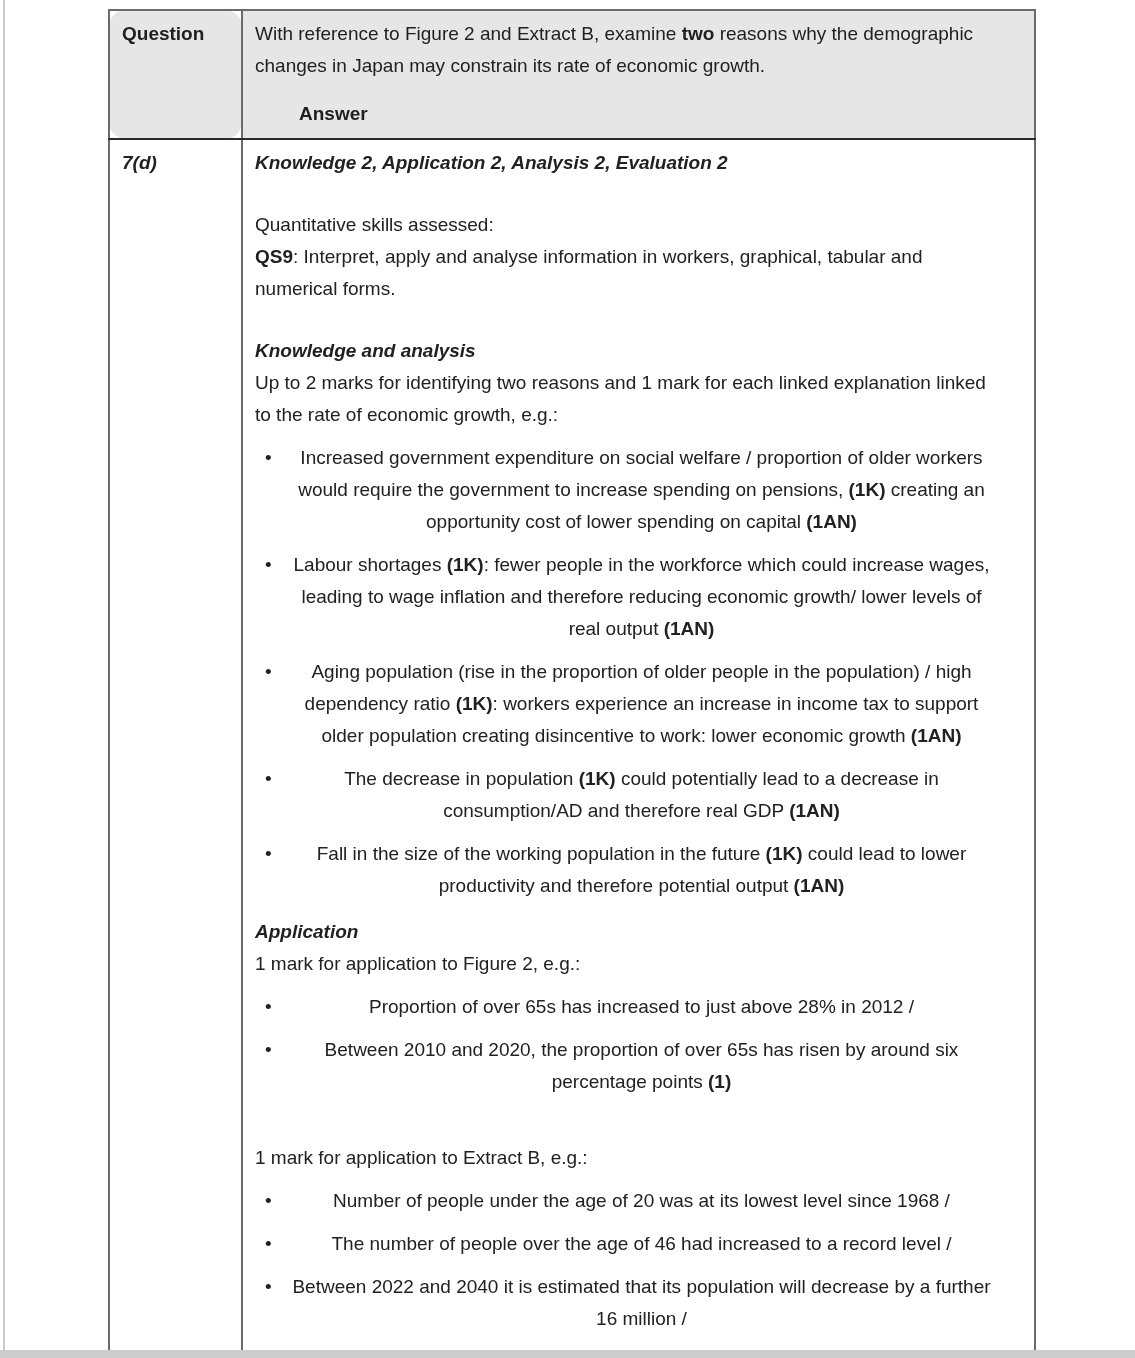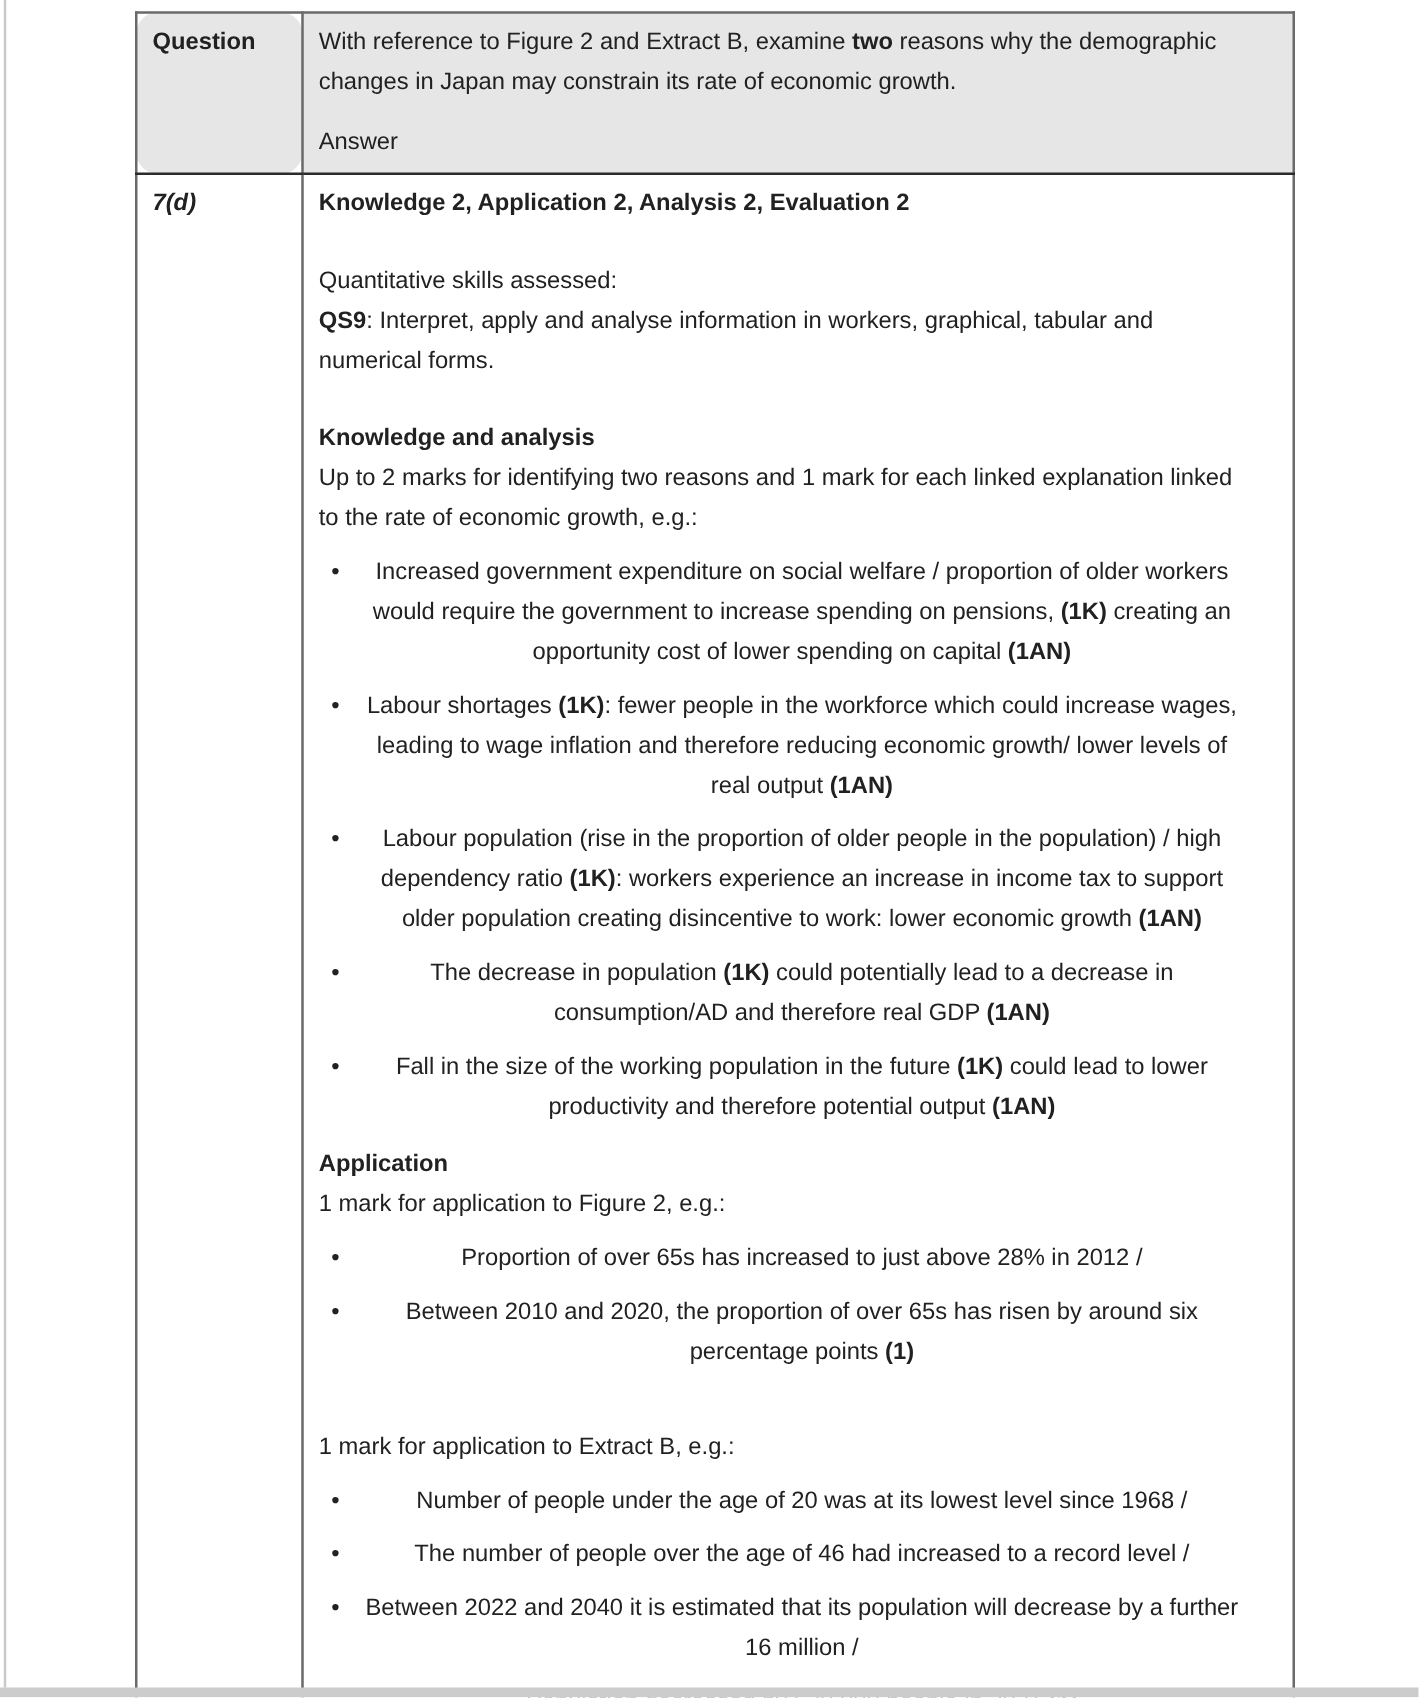--- a/index.html
+++ b/index.html
@@ -55,26 +55,26 @@
   td.col-label { width: 133px; border-radius: 17px; }
   td.col-content { width: 793px; }
   .bold-label { font-weight: bold; }
   .header-inner {
     display: flex;
     flex-direction: column;
     justify-content: space-between;
     min-height: 98px;
   }
   .question-text { max-width: 740px; }
-  .answer-label { font-weight: normal; margin-top: 16px; }
+  .answer-label { font-weight: bold; margin-top: 16px; margin-left: 44px; }
   .qnum { font-weight: bold; font-style: italic; }
   tr.body-row td { height: 1220px; }
   #answer-blocks { max-width: 740px; }
   .para { margin: 0; }
-  .heading { font-weight: bold; }
+  .heading { font-weight: bold; font-style: italic; }
   .spacer { height: 30px; }
   .b { font-weight: bold; }
   ul.bullets {
     list-style: none;
     margin: 8px 0 14px 0;
     padding: 0;
   }
   ul.bullets li {
     position: relative;
     padding-left: 33px;
@@ -117,21 +117,21 @@
               <div class="para heading"><span class="b">Knowledge 2, Application 2, Analysis 2, Evaluation 2</span></div>
               <div class="spacer"></div>
               <div class="para"><span>Quantitative skills assessed:</span></div>
               <div class="para"><span class="b">QS9</span><span>: Interpret, apply and analyse information in workers, graphical, tabular and numerical forms.</span></div>
               <div class="spacer"></div>
               <div class="para heading"><span class="b">Knowledge and analysis</span></div>
               <div class="para"><span>Up to 2 marks for identifying two reasons and 1 mark for each linked explanation linked to the rate of economic growth, e.g.:</span></div>
               <ul class="bullets">
                 <li><span>Increased government expenditure on social welfare / proportion of older workers would require the government to increase spending on pensions, </span><span class="b">(1K)</span><span> creating an opportunity cost of lower spending on capital </span><span class="b">(1AN)</span></li>
                 <li><span>Labour shortages </span><span class="b">(1K)</span><span>: fewer people in the workforce which could increase wages, leading to wage inflation and therefore reducing economic growth/ lower levels of real output </span><span class="b">(1AN)</span></li>
-                <li><span>Labour population (rise in the proportion of older people in the population) / high dependency ratio </span><span class="b">(1K)</span><span>: workers experience an increase in income tax to support older population creating disincentive to work: lower economic growth </span><span class="b">(1AN)</span></li>
+                <li><span>Aging population (rise in the proportion of older people in the population) / high dependency ratio </span><span class="b">(1K)</span><span>: workers experience an increase in income tax to support older population creating disincentive to work: lower economic growth </span><span class="b">(1AN)</span></li>
                 <li><span>The decrease in population </span><span class="b">(1K)</span><span> could potentially lead to a decrease in consumption/AD and therefore real GDP </span><span class="b">(1AN)</span></li>
                 <li><span>Fall in the size of the working population in the future </span><span class="b">(1K)</span><span> could lead to lower productivity and therefore potential output </span><span class="b">(1AN)</span></li>
               </ul>
               <div class="para heading"><span class="b">Application</span></div>
               <div class="para"><span>1 mark for application to Figure 2, e.g.:</span></div>
               <ul class="bullets">
                 <li><span>Proportion of over 65s has increased to just above 28% in 2012 /</span></li>
                 <li><span>Between 2010 and 2020, the proportion of over 65s has risen by around six percentage points </span><span class="b">(1)</span></li>
               </ul>
               <div class="spacer"></div>

